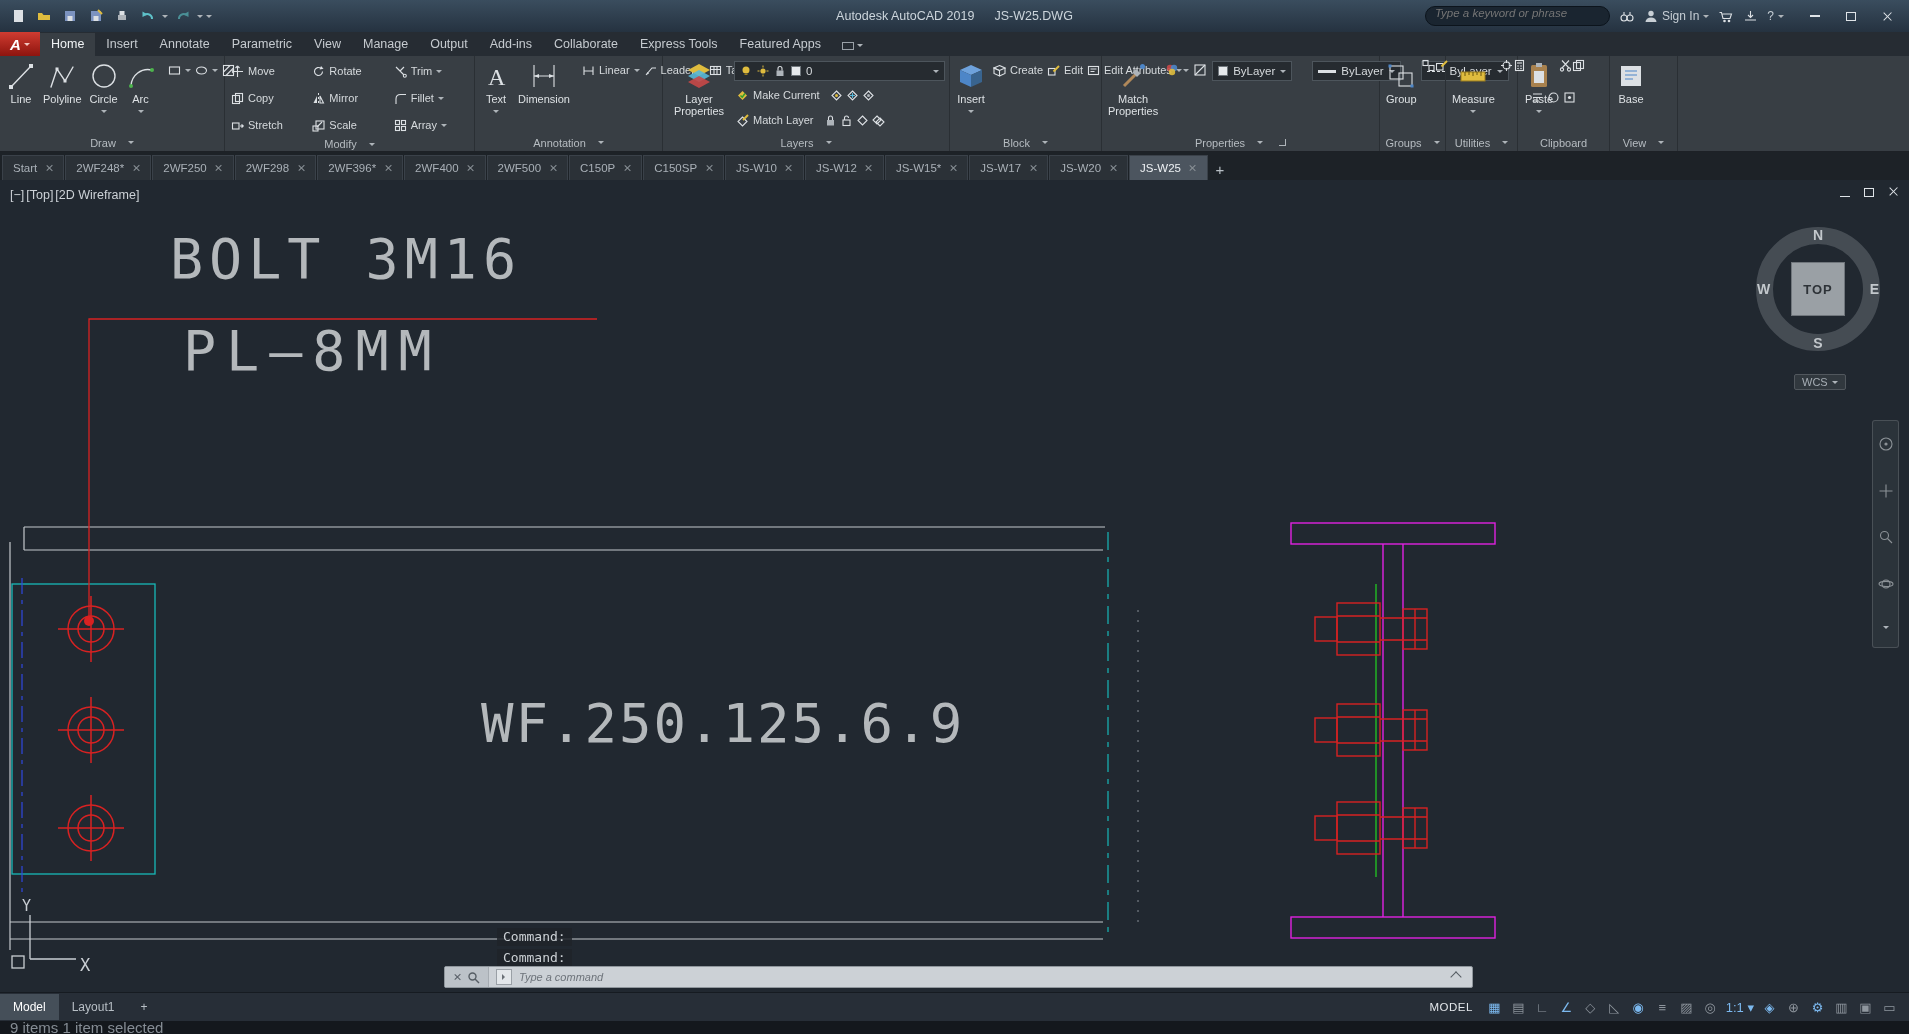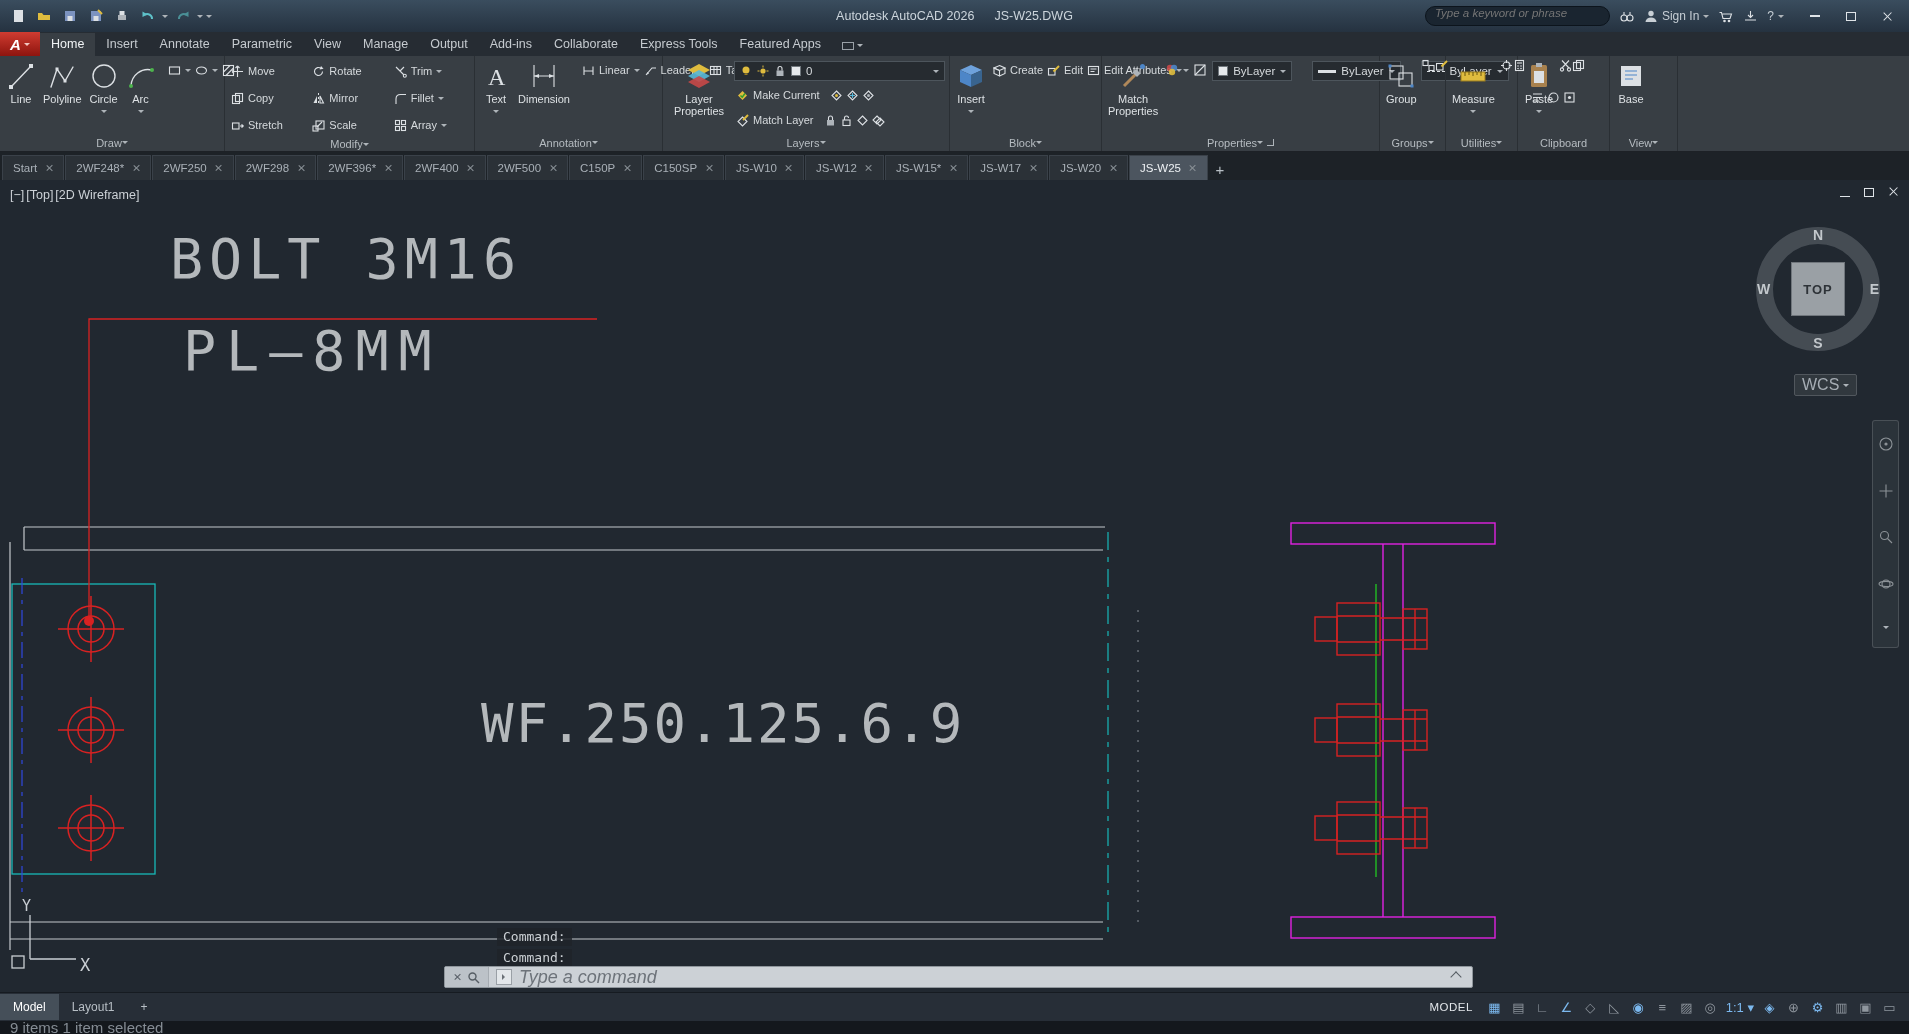--- a/index.html
+++ b/index.html
@@ -39,21 +39,21 @@
   .applogo{width:40px;height:24px;background:linear-gradient(#d03c31,#8d140e);color:#fff;font-weight:bold;font-style:italic;font-size:15px;display:flex;align-items:center;justify-content:center;gap:3px}
   .rtab{padding:4px 11px 5px;color:#c6cbd0;font-size:12.5px;white-space:nowrap}
   .rtab.active{background:#383e44;color:#f0f3f5}
   .ribmin{margin-left:10px;display:flex;align-items:center;gap:3px;padding-bottom:6px}
   .ribminbox{width:12px;height:8px;border:1px solid #9aa1a8}
 
   
   .ribbon{position:absolute;top:56px;left:0;right:0;height:96px;background:#383e44;display:flex;border-bottom:1px solid #1d2126;z-index:58}
   .panel{height:100%;border-right:1px solid #2a2f34;display:flex;flex-direction:column;flex:0 0 auto}
   .pc{flex:1;display:flex;align-items:stretch;padding:3px 4px 0;gap:3px}
-  .plabel{height:17px;display:flex;align-items:center;justify-content:center;gap:0;color:#b6bcc1;font-size:11px}
+  .plabel{height:17px;display:flex;align-items:center;justify-content:center;gap:12px;color:#b6bcc1;font-size:11px}
   .blg{display:flex;flex-direction:column;align-items:center;justify-content:flex-start;gap:2px;padding:2px 2px 0;font-size:11px;color:#dde1e4;text-align:center;line-height:1.1}
   .bsm{display:flex;align-items:center;gap:4px;font-size:11px;color:#d6dadd;padding:1px 2px;white-space:nowrap;height:22px}
   .vstack{display:flex;justify-content:flex-end}
   .vsep{width:1px;background:#2a2f34;margin:2px 1px}
   .dropdown{height:20px;background:#262b30;border:1px solid #4d555c;display:flex;align-items:center;gap:5px;padding:0 5px;font-size:11.5px;color:#d6dadd}
   .dropdown .car{margin-left:auto}
   .swatch{width:10px;height:10px;background:#e6e9ec;border:1px solid #70777d;display:inline-block}
   .lwline{width:18px;height:3px;background:#dce0e4;display:inline-block}
   .ltline{width:18px;height:0;border-top:1px dashed #dce0e4;display:inline-block}
   .igrid{display:flex;gap:3px;align-items:center}
@@ -69,35 +69,35 @@
   .canvas{position:absolute;top:180px;left:0;width:1909px;height:812px;background:#212830;overflow:hidden;z-index:1}
   .vplabel{position:absolute;top:8px;left:10px;display:flex;gap:2px;color:#ccd1d6;font-size:12.5px;z-index:5}
   .vwin{position:absolute;top:6px;right:10px;display:flex;gap:14px;align-items:center;z-index:5}
   .cadtext{font-family:"DejaVu Sans Mono",monospace}
 
   
   .viewcube{position:absolute;top:47px;left:1756px;width:124px;height:124px;z-index:5}
   .vcring{position:absolute;inset:0;border-radius:50%;border:17px solid rgba(112,120,127,.45)}
   .vcsq{position:absolute;left:35px;top:35px;width:54px;height:54px;background:#9aa0a5;border:1px solid #70767c;display:flex;align-items:center;justify-content:center;color:#2e3338;font-weight:bold;font-size:13px;letter-spacing:1px}
   .vcl{position:absolute;color:#c3c8cc;font-weight:bold;font-size:14px}
-  .wcsbtn{position:absolute;top:194px;left:1794px;background:rgba(58,64,71,.65);border:1px solid #51575d;border-radius:2px;color:#a6adb4;font-size:16px;padding:1px 7px;display:flex;align-items:center;gap:4px;z-index:5}
+  .wcsbtn{position:absolute;top:194px;left:1794px;background:rgba(58,64,71,.65);border:1px solid #51575d;border-radius:2px;color:#a6adb4;font-size:11px;padding:1px 7px;display:flex;align-items:center;gap:4px;z-index:5}
 
   
   .navbar{position:absolute;top:240px;left:1872px;width:27px;height:228px;background:rgba(190,197,203,.07);border:1px solid rgba(255,255,255,.14);border-radius:3px;display:flex;flex-direction:column;align-items:center;justify-content:space-around;z-index:5}
   .nvi{opacity:.55}
 
   
   .trustmsg{position:absolute;left:497px;top:726px;height:19px;line-height:19px;background:#4f585f;color:#dde2e6;font-family:"DejaVu Sans Mono",monospace;font-size:13px;padding:0 6px;white-space:nowrap;z-index:6}
   .cmdprompt{position:absolute;left:497px;height:18px;line-height:18px;background:rgba(30,35,41,.85);color:#ccd1d5;font-family:"DejaVu Sans Mono",monospace;font-size:13px;padding:0 6px;z-index:6}
   .cmdbar{position:absolute;left:444px;top:786px;width:1029px;height:22px;background:#ccd1d6;border:1px solid #8f969c;border-radius:2px;display:flex;align-items:center;z-index:6}
   .cmdbar .lbox{width:44px;height:100%;background:#bcc2c8;display:flex;align-items:center;justify-content:center;gap:6px;border-right:1px solid #a6acb2}
   .cmdbar .xi::before,.cmdbar .xi::after{background:#565d64}
   .chip{width:16px;height:16px;background:#e3e7ea;border:1px solid #9aa0a6;margin:0 7px;display:flex;align-items:center;justify-content:center}
   .chip .car.r{border-left-color:#6a7076}
-  .cmdbar input{flex:1;background:transparent;border:none;outline:none;font-style:italic;color:#0f172a;font-size:18px;font-family:"Liberation Sans",sans-serif}
+  .cmdbar input{flex:1;background:transparent;border:none;outline:none;font-style:italic;color:#0f172a;font-size:11px;font-family:"Liberation Sans",sans-serif}
   .cmdbar input::placeholder{color:#6d737a;font-style:italic}
   .chevup{width:8px;height:8px;border-left:1.6px solid #555c63;border-top:1.6px solid #555c63;transform:rotate(45deg);margin-right:12px}
 
   
   .statusbar{position:absolute;top:992px;left:0;right:0;height:29px;background:#272e37;border-top:1px solid #161b21;display:flex;align-items:center;z-index:60}
   .mtab{padding:6px 13px;color:#b8bfc6;font-size:12px}
   .mtab.active{background:#454f59;color:#fff}
   .statusicons{margin-left:auto;display:flex;align-items:center;gap:1px;padding-right:8px}
   .model-btn{color:#e2e6ea;font-size:11.5px;letter-spacing:.5px;padding:0 9px}
   .sic{min-width:23px;height:22px;display:flex;align-items:center;justify-content:center;font-size:13px;border-radius:2px;padding:0 3px;white-space:nowrap}
@@ -149,21 +149,21 @@
     <span class="qicon">
         <svg width="16" height="16">
           <path d="M4 11 A5 4.5 0 0 1 11 6.5" stroke="#4a8f96" stroke-width="2" fill="none"></path>
           <polygon points="13.5,3.5 13.5,9 8.5,6.5" fill="#4a8f96"></polygon>
         </svg>
       </span>
     <i class="car"></i>
     <i class="car"></i>
   </div>
   <div class="tb-title">
-    <span>Autodesk AutoCAD 2026</span>
+    <span>Autodesk AutoCAD 2019</span>
     <span>JS-W25.DWG</span>
   </div>
   <div class="tb-right">
     <div class="searchbox">
       <input placeholder="Type a keyword or phrase" style="">
     </div>
     <span class="tbi">
         <svg width="16" height="14">
           <circle cx="5" cy="9" r="3" class="stt"></circle>
           <circle cx="11" cy="9" r="3" class="stt"></circle>

